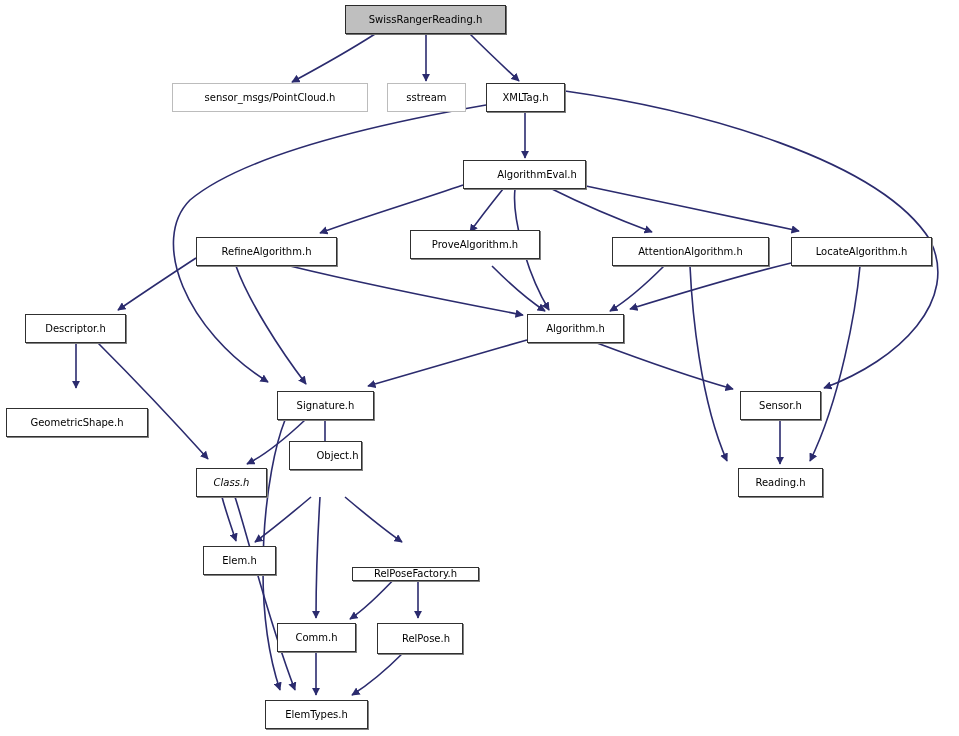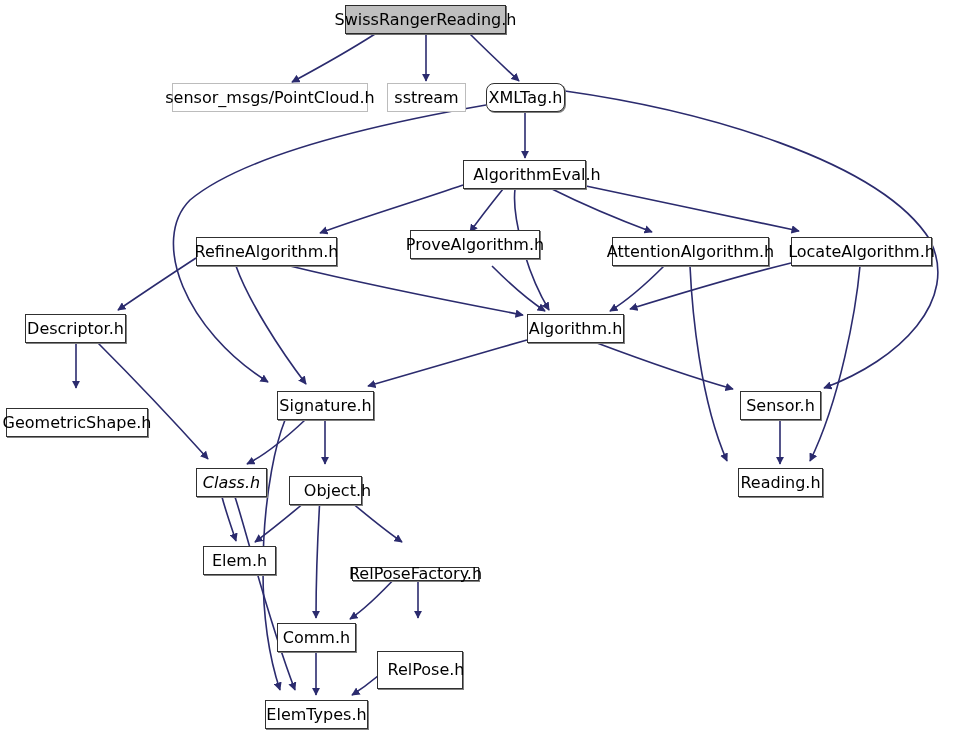--- a/index.html
+++ b/index.html
@@ -38,21 +38,21 @@
   }
   .node {
     position: absolute;
     box-sizing: border-box;
     display: flex;
     align-items: center;
     justify-content: center;
     background: #ffffff;
     border: 1px solid #404040;
     color: #000000;
-    font-size: 16px;
+    font-size: 10px;
     line-height: 1;
     white-space: nowrap;
     letter-spacing: 0px;
   }
   .node.solid {
     border: 1px solid #303030;
     box-shadow: 1px 1px 0 0 #808080;
   }
   .node.root {
     background: #bfbfbf;
@@ -122,21 +122,21 @@
   <div id="node-layer">
       <div class="node root" style="left: 345px; top: 5px; width: 161px; height: 29px;">
         <span class="node-label">SwissRangerReading.h</span>
       </div>
       <div class="node dim" style="left: 172px; top: 83px; width: 196px; height: 29px;">
         <span class="node-label">sensor_msgs/PointCloud.h</span>
       </div>
       <div class="node dim" style="left: 387px; top: 83px; width: 79px; height: 29px;">
         <span class="node-label">sstream</span>
       </div>
-      <div class="node solid" style="left: 486px; top: 83px; width: 79px; height: 29px; border-radius: 8px;">
+      <div class="node solid" style="left: 486px; top: 83px; width: 79px; height: 29px;">
         <span class="node-label">XMLTag.h</span>
       </div>
       <div class="node solid" style="left: 463px; top: 160px; width: 123px; height: 29px; padding-left: 25px;">
         <span class="node-label">AlgorithmEval.h</span>
       </div>
       <div class="node solid" style="left: 196px; top: 237px; width: 141px; height: 29px;">
         <span class="node-label">RefineAlgorithm.h</span>
       </div>
       <div class="node solid" style="left: 410px; top: 230px; width: 130px; height: 29px;">
         <span class="node-label">ProveAlgorithm.h</span>
@@ -158,36 +158,36 @@
       </div>
       <div class="node solid" style="left: 277px; top: 391px; width: 97px; height: 29px;">
         <span class="node-label">Signature.h</span>
       </div>
       <div class="node solid" style="left: 740px; top: 391px; width: 81px; height: 29px;">
         <span class="node-label">Sensor.h</span>
       </div>
       <div class="node solid" style="left: 196px; top: 468px; width: 71px; height: 29px; font-style: italic;">
         <span class="node-label">Class.h</span>
       </div>
-      <div class="node solid" style="left: 289px; top: 476px; width: 73px; height: 29px; padding-left: 24px;">
+      <div class="node solid" style="left: 289px; top: 441px; width: 73px; height: 29px; padding-left: 24px;">
         <span class="node-label">Object.h</span>
       </div>
       <div class="node solid" style="left: 738px; top: 468px; width: 85px; height: 29px;">
         <span class="node-label">Reading.h</span>
       </div>
       <div class="node solid" style="left: 203px; top: 546px; width: 73px; height: 29px;">
         <span class="node-label">Elem.h</span>
       </div>
       <div class="node solid" style="left: 352px; top: 567px; width: 127px; height: 14px;">
         <span class="node-label">RelPoseFactory.h</span>
       </div>
       <div class="node solid" style="left: 277px; top: 623px; width: 79px; height: 29px;">
         <span class="node-label">Comm.h</span>
       </div>
-      <div class="node solid" style="left: 377px; top: 651px; width: 86px; height: 38px; padding-left: 12px;">
+      <div class="node solid" style="left: 377px; top: 623px; width: 86px; height: 31px; padding-left: 12px;">
         <span class="node-label">RelPose.h</span>
       </div>
       <div class="node solid" style="left: 265px; top: 700px; width: 103px; height: 29px;">
         <span class="node-label">ElemTypes.h</span>
       </div>
     </div>
 
 </div>
 
 </body></html>

